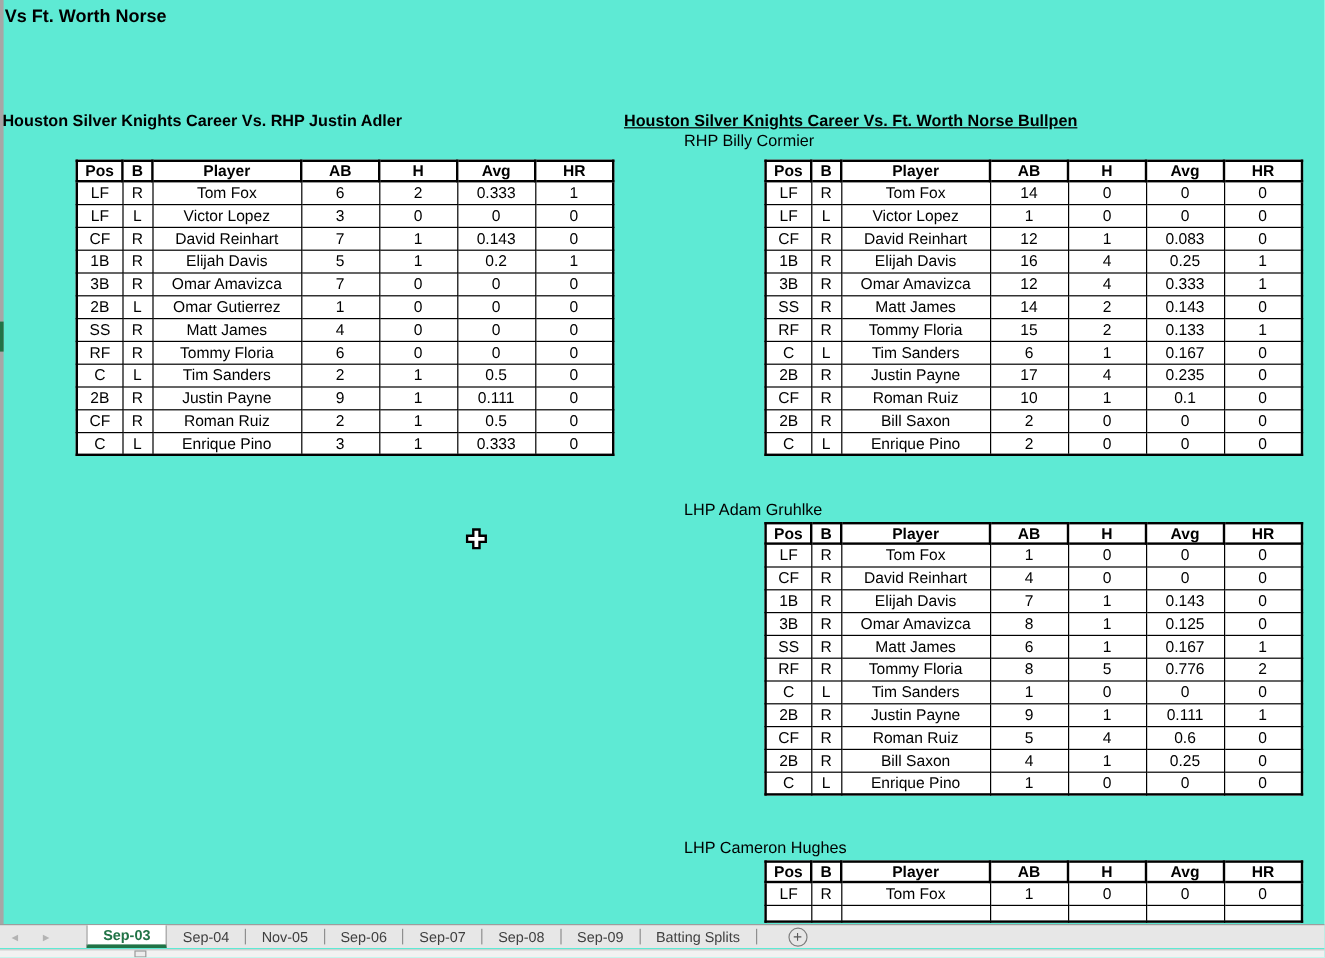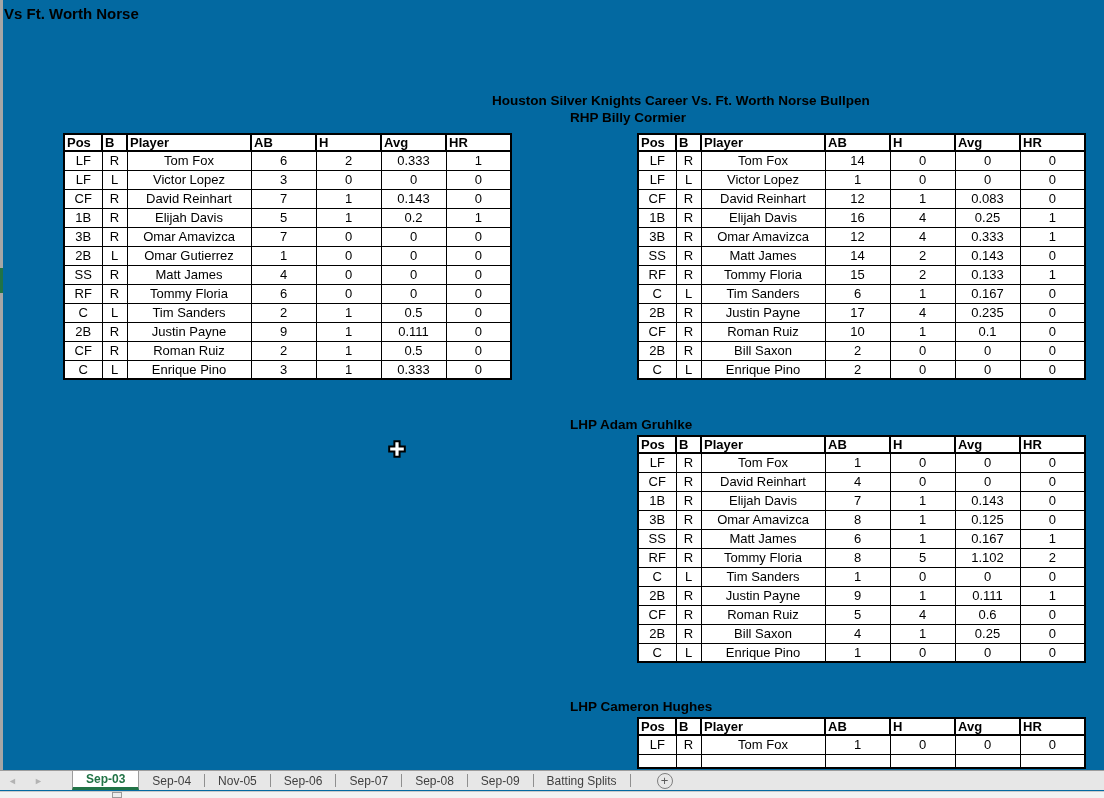--- a/index.html
+++ b/index.html
@@ -1,44 +1,44 @@
 <!DOCTYPE html>
 <html><head>
 <meta charset="utf-8">
 <style>
   * { margin:0; padding:0; box-sizing:border-box; }
   html,body { background:#fff; }
   #screen {
     position:relative; width:1104px; height:798px; overflow:hidden;
-    background:#0369a1; color:#000;
+    background:#5eead4; color:#000;
     font-family:"Liberation Sans", sans-serif;
   }
   
   .left-strip { position:absolute; left:0; top:0; width:3px; height:770px; background:#a6a6a6; }
   .left-strip .thumb { position:absolute; left:0; top:268px; width:3px; height:25px; background:#217346; }
 
   
   .page-title   { position:absolute; left:4px;  top:5px;  font-size:15px; font-weight:bold; }
   .starter-title{ position:absolute; left:4px;  top:48px; font-size:16px; font-weight:bold; }
   .sec-heading  { position:absolute; font-size:13.5px; font-weight:bold; white-space:nowrap; }
   #left-heading  { left:2px;   top:93px; }
-  #right-heading { left:492px; top:93px; }
-  .pitcher-label { position:absolute; left:570px; font-size:13.5px; font-weight:bold; white-space:nowrap; }
+  #right-heading { left:520px; top:93px;text-decoration:underline; }
+  .pitcher-label { position:absolute; left:570px; font-size:13.5px; font-weight:normal; white-space:nowrap; }
   #l-cormier { top:110px; }
   #l-gruhlke { top:417px; }
   #l-hughes  { top:699px; }
 
   
   table.stats { position:absolute; border-collapse:collapse; table-layout:fixed; width:447px;
                 border:2px solid #000; background:#fff; }
   #t-starter { left:63px;  top:133px; }
   #t-cormier { left:637px; top:133px; }
   #t-gruhlke { left:637px; top:435px; }
   #t-hughes  { left:637px; top:717px; }
-  table.stats th { border:2px solid #000; font-size:13px; font-weight:bold; height:16px; padding:0 2px; text-align:left; }
+  table.stats th { border:2px solid #000; font-size:13px; font-weight:bold; height:16px; padding:0 2px; text-align:center; }
   table.stats td { border:1px solid #000; font-size:13px; font-weight:normal; height:19px; padding:0 2px; text-align:center; line-height:1; }
   table.stats tr.clipped td { height:14px; border-bottom:none; }
   col.c-pos{width:38px} col.c-b{width:25px} col.c-player{width:124px}
   col.c-ab{width:65px} col.c-h{width:65px} col.c-avg{width:65px} col.c-hr{width:65px}
 
   
   .cursor { position:absolute; left:388px; top:440px; z-index:20; }
 
   
   .tab-bar { position:absolute; left:0; top:770px; width:1104px; height:20px; background:#e7e7e7;
@@ -66,20 +66,21 @@
 <body>
 
 <div id="screen">
 
   <div class="left-strip">
     <div class="thumb"></div>
   </div>
 
   <div class="page-title">Vs Ft. Worth Norse</div>
 
+  <div class="sec-heading" id="left-heading">Houston Silver Knights Career Vs. RHP Justin Adler</div>
   <div class="sec-heading" id="right-heading">Houston Silver Knights Career Vs. Ft. Worth Norse Bullpen</div>
 
   <div class="pitcher-label" id="l-cormier">RHP Billy Cormier</div>
   <div class="pitcher-label" id="l-gruhlke">LHP Adam Gruhlke</div>
   <div class="pitcher-label" id="l-hughes">LHP Cameron Hughes</div>
 
   <table class="stats" id="t-starter">
     <colgroup>
         <col class="c-pos">
         <col class="c-b">
@@ -411,21 +412,21 @@
           <td>1</td>
           <td>0.167</td>
           <td>1</td>
         </tr>
         <tr>
           <td>RF</td>
           <td>R</td>
           <td>Tommy Floria</td>
           <td>8</td>
           <td>5</td>
-          <td>1.102</td>
+          <td>0.776</td>
           <td>2</td>
         </tr>
         <tr>
           <td>C</td>
           <td>L</td>
           <td>Tim Sanders</td>
           <td>1</td>
           <td>0</td>
           <td>0</td>
           <td>0</td>

